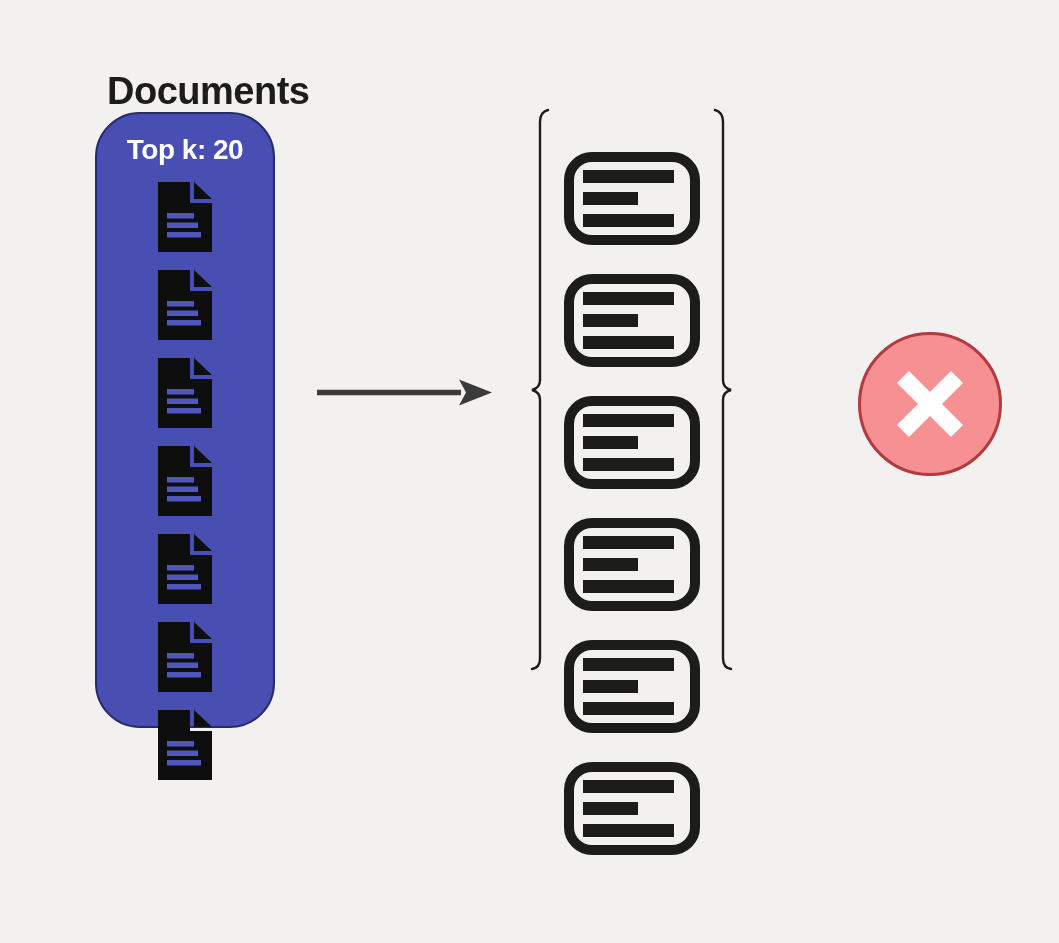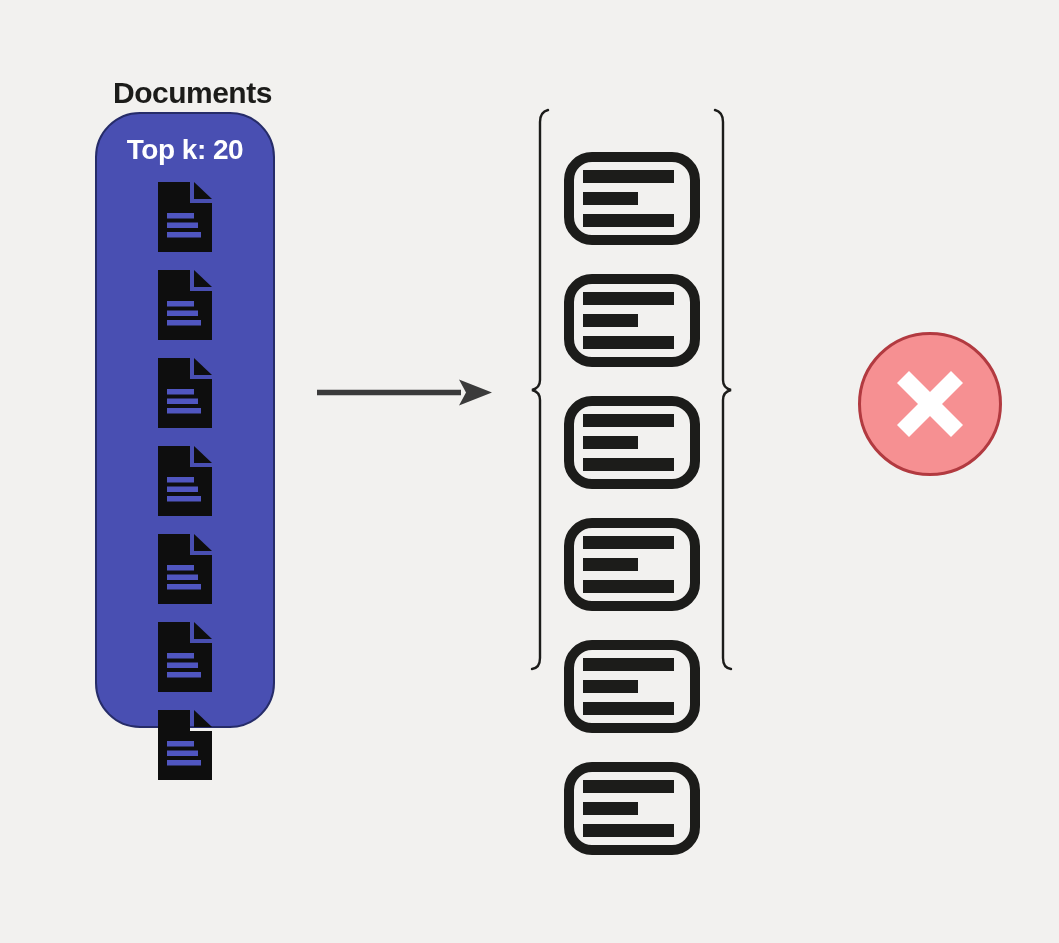--- a/index.html
+++ b/index.html
@@ -3,22 +3,22 @@
 <meta charset="utf-8">
 <style>
   html,body{margin:0;padding:0;}
   body{
     width:1059px;height:943px;position:relative;overflow:hidden;
     background:var(--background,#F2F1EF);
     font-family:"Liberation Sans",sans-serif;
   }
   .canvas{position:absolute;inset:0;}
   .heading{
-    position:absolute;margin:12px;color:var(--ink,#1C1C1A);
-    font-size:30px;font-weight:800;letter-spacing:-0.5px;white-space:nowrap;
+    position:absolute;margin:6px;color:var(--ink,#1C1C1A);
+    font-size:38px;font-weight:800;letter-spacing:-0.5px;white-space:nowrap;
   }
   #documents-title{left:101px;top:64px;}
   #context-title{left:483px;top:70px;}
   .panel{
     position:absolute;left:95px;top:112px;width:180px;height:616px;
     background:var(--panel-fill,#494FB2);
     border:2px solid var(--panel-border,#262C69);
     border-radius:45px;box-sizing:border-box;
     display:flex;flex-direction:column;align-items:center;
   }

